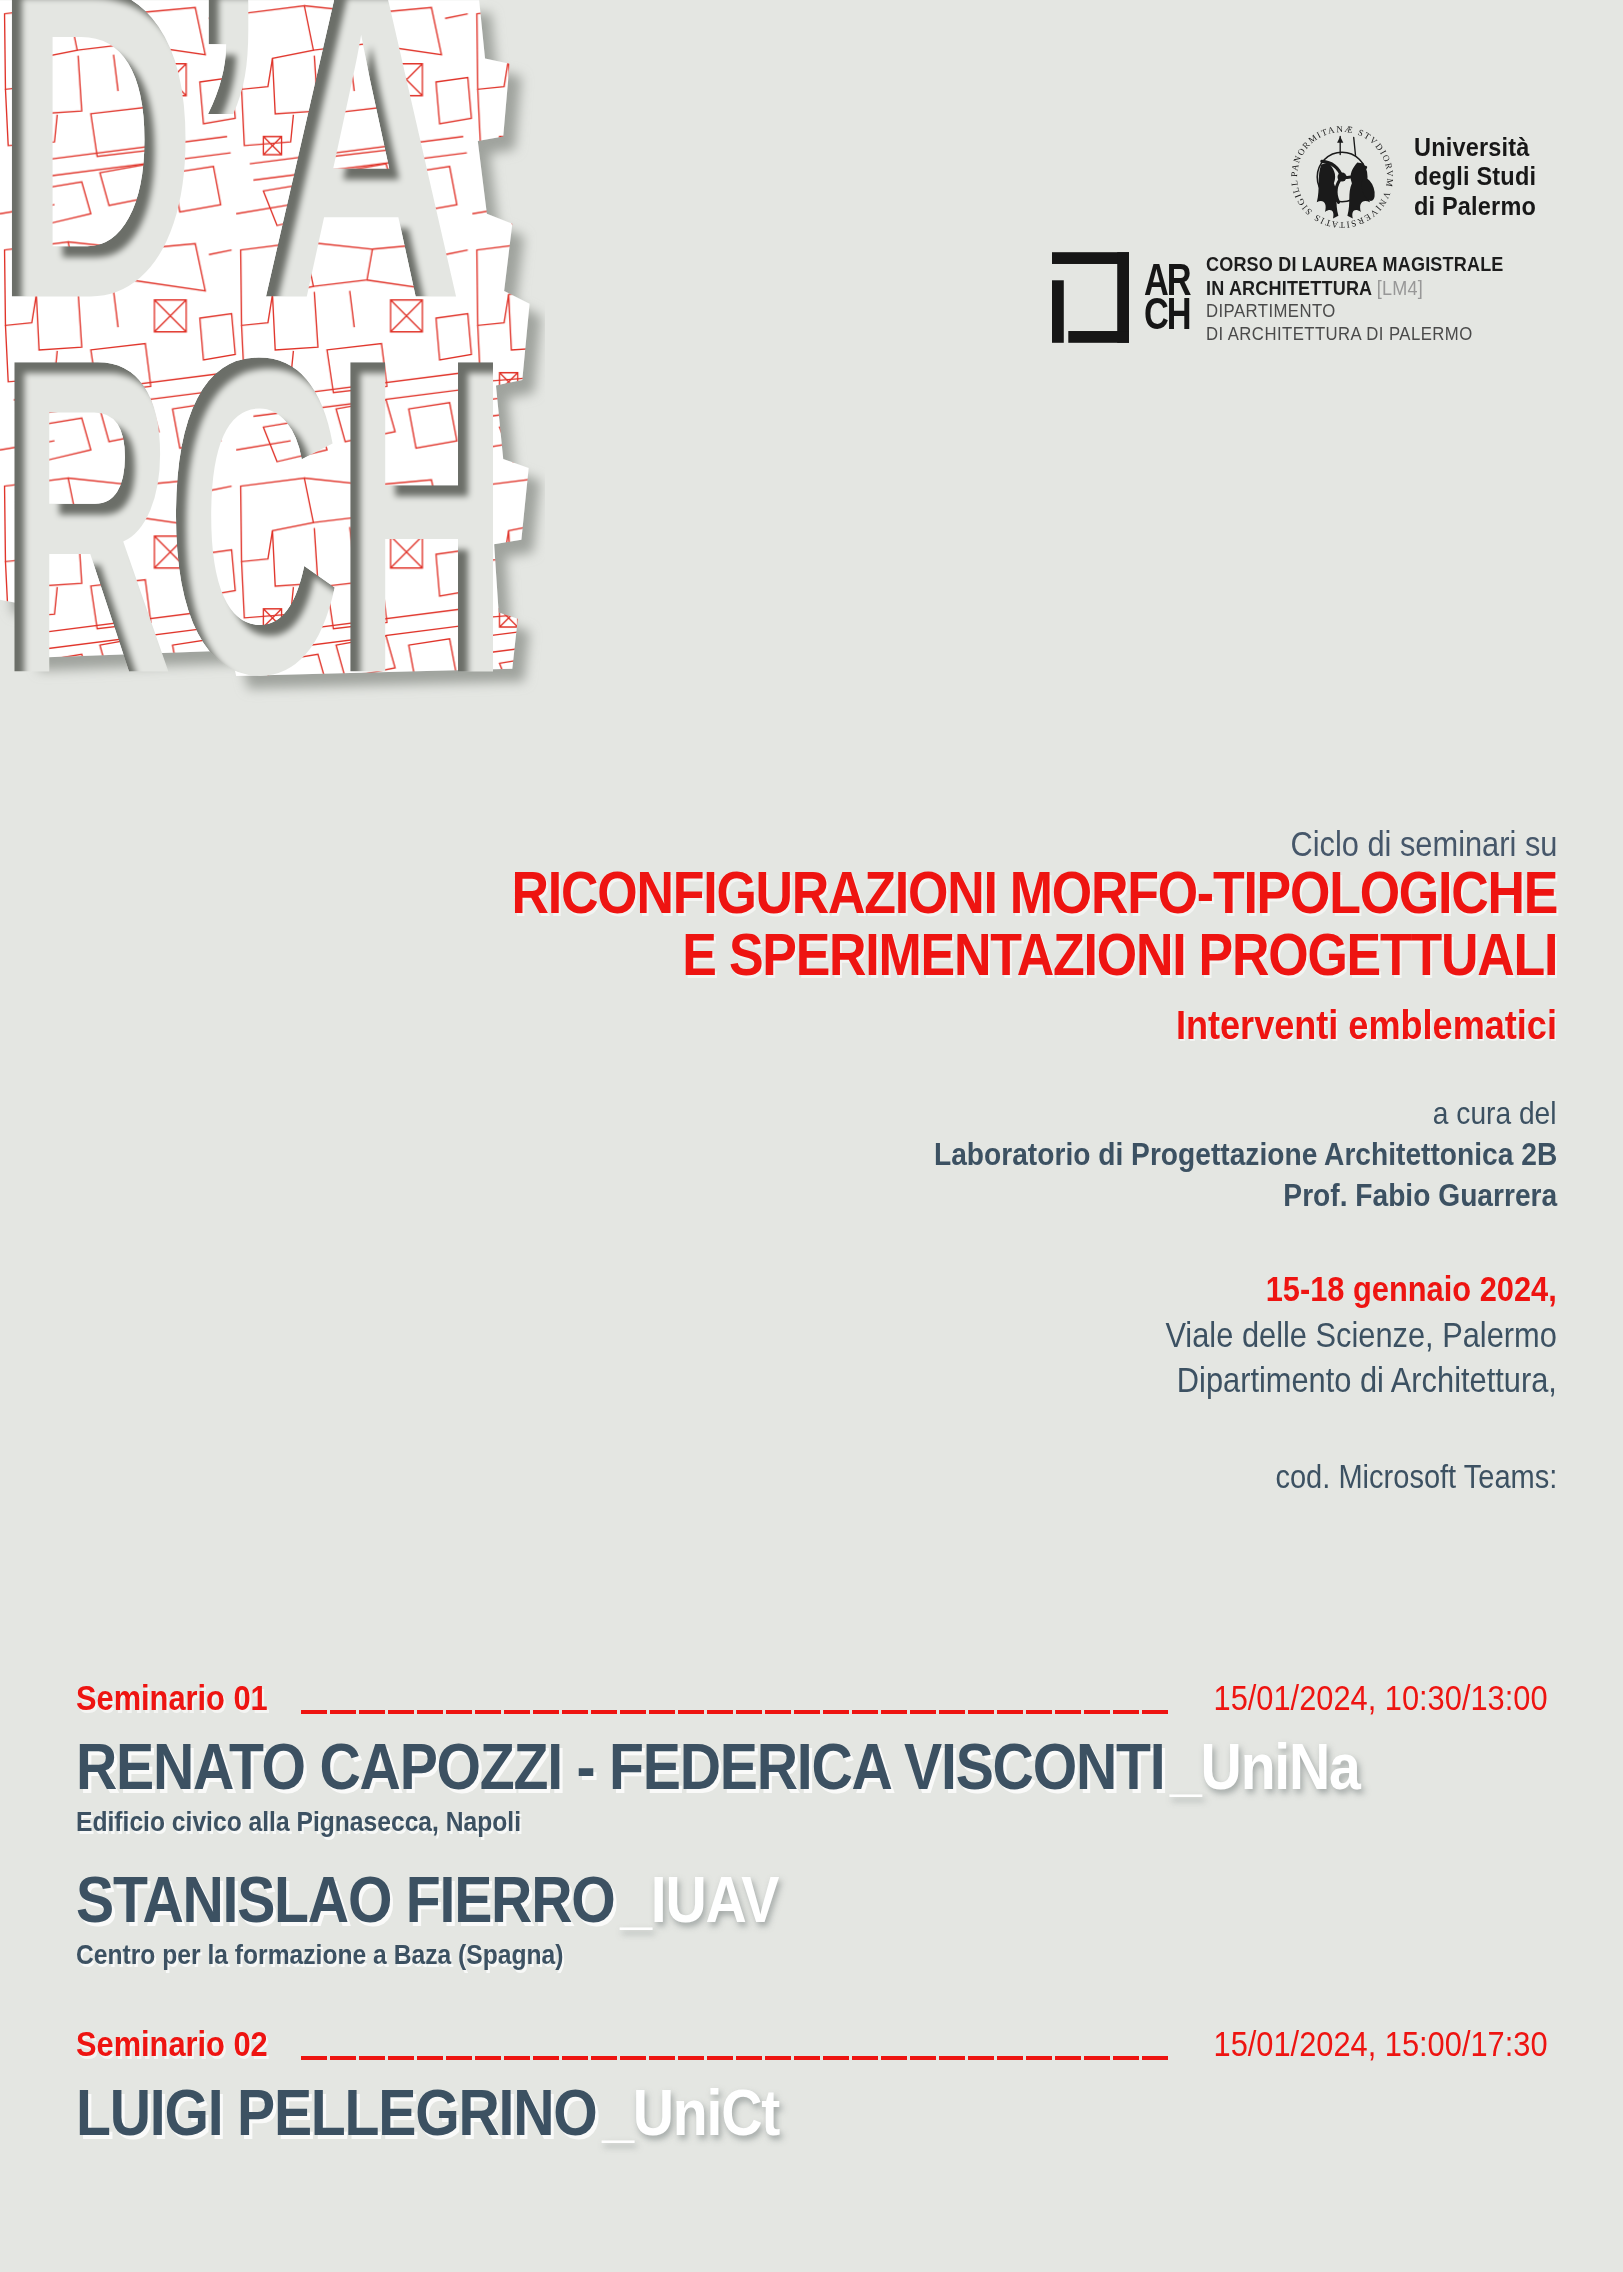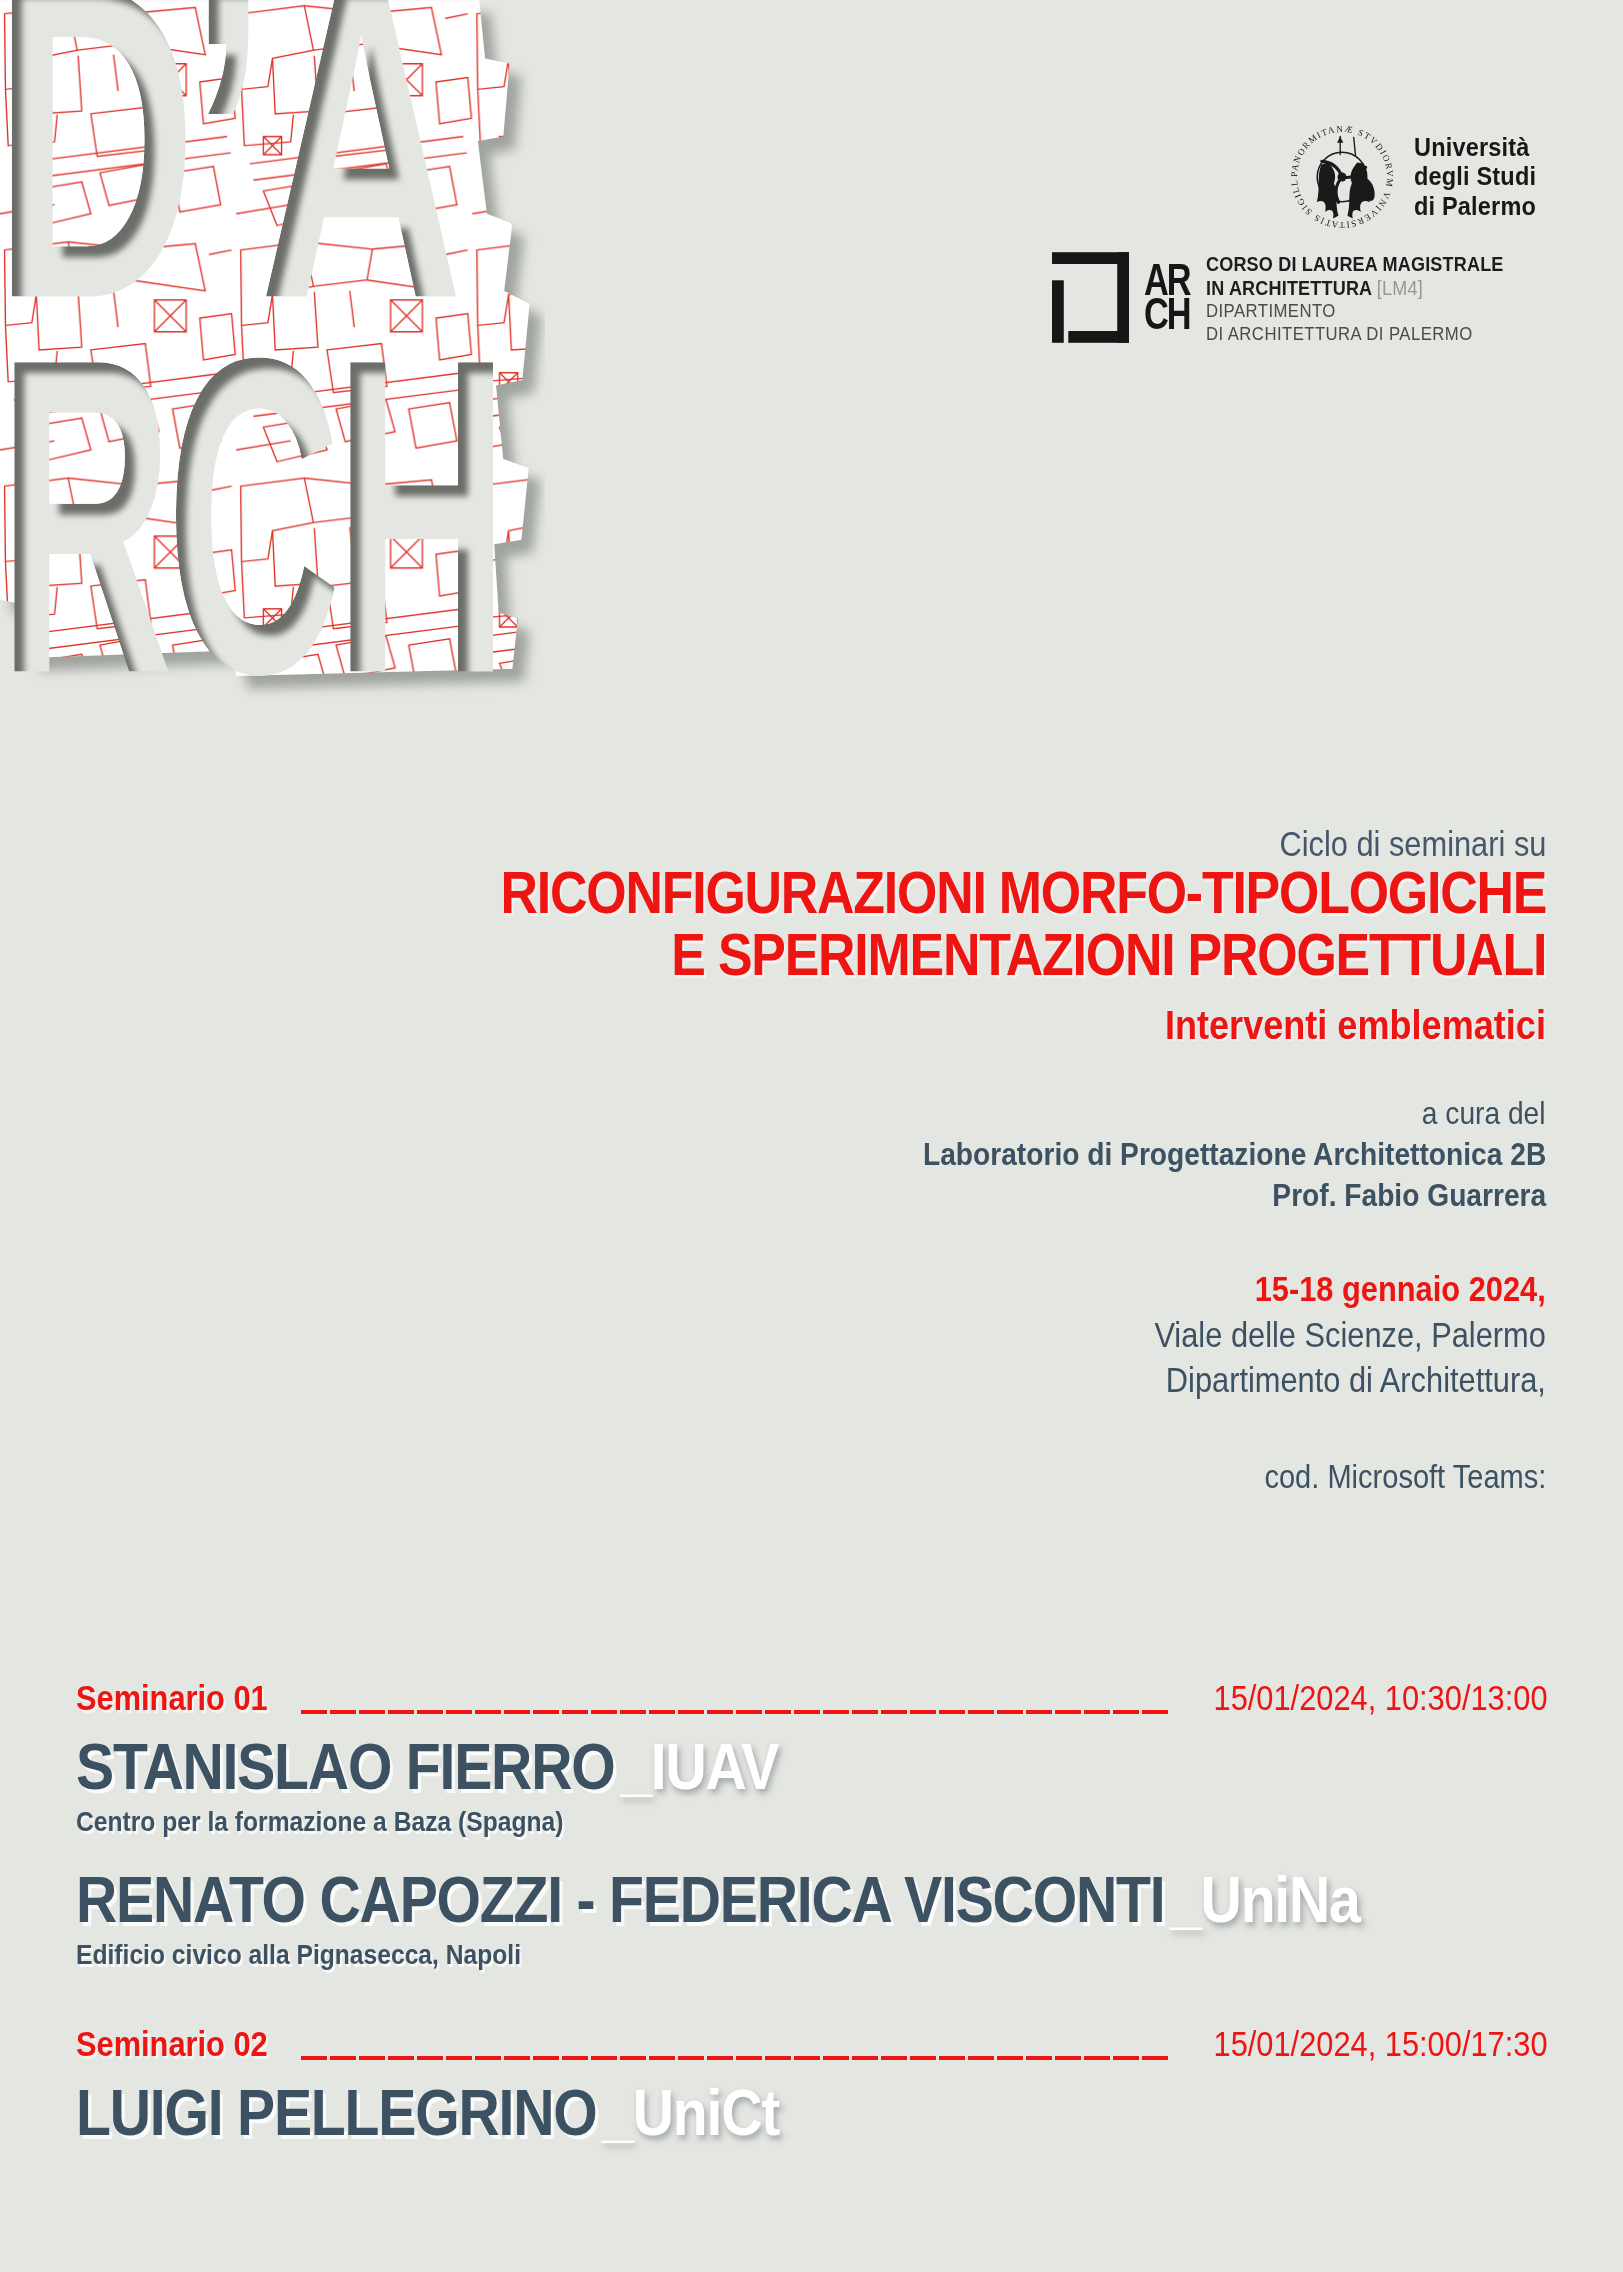--- a/index.html
+++ b/index.html
@@ -32,21 +32,21 @@
   .c-bold{font-weight:700;color:#1d1d1d;font-size:20.5px;line-height:1.18;letter-spacing:0.2px;}
   .c-tag{font-weight:400;color:#979797;}
   .c-light{font-weight:400;color:#4a4a4a;font-size:19px;line-height:1.2;letter-spacing:0.5px;}
   .course-text .cl{transform:scaleX(.88);}
 
   
   .cl{display:inline-block;transform:scaleX(.88);transform-origin:0 50%;}
   .cr{display:inline-block;transform:scaleX(.88);transform-origin:100% 50%;}
 
   
-  .title-block{position:absolute;top:825px;right:78px;width:1227px;text-align:right;color:var(--dark);}
+  .title-block{position:absolute;top:825px;right:67px;width:1227px;text-align:right;color:var(--dark);}
   .kicker{font-size:35px;font-weight:400;color:#46576a;line-height:1.1;}
   .title{font-size:59px;font-weight:700;color:var(--red);line-height:1.0;letter-spacing:-1.4px;
          margin-top:0;text-shadow:2.3px 2.7px 0 rgba(255,255,255,.55);}
   .title + .title{margin-top:3.6px;}
   .subtitle{font-size:41px;font-weight:700;color:var(--red);margin-top:17.3px;
             text-shadow:1.8px 2.3px 0 rgba(255,255,255,.5);}
   .curator{margin-top:44px;font-size:32px;line-height:1.28;}
   .curator .b{font-weight:700;}
   .when{margin-top:50px;font-size:35px;line-height:1.3;}
   .when .date-line{color:var(--red);font-weight:700;}
@@ -214,26 +214,26 @@
 
   <div class="seminars">
 
     <div class="seminar">
       <div class="sem-head">
         <span class="sem-label"><span class="cl">Seminario 01</span></span>
         <div class="sem-line"></div>
         <span class="sem-date"><span class="cr">15/01/2024, 10:30/13:00</span></span>
       </div>
       <div class="talk">
+        <div class="speaker"><span class="cl"><span class="name">RENATO CAPOZZI - FEDERICA VISCONTI</span><span class="affil">_UniNa</span></span></div>
+        <div class="project"><span class="cl">Edificio civico alla Pignasecca, Napoli</span></div>
+      </div>
+      <div class="talk">
         <div class="speaker"><span class="cl"><span class="name">STANISLAO FIERRO</span><span class="affil">_IUAV</span></span></div>
         <div class="project"><span class="cl">Centro per la formazione a Baza (Spagna)</span></div>
-      </div>
-      <div class="talk">
-        <div class="speaker"><span class="cl"><span class="name">RENATO CAPOZZI - FEDERICA VISCONTI</span><span class="affil">_UniNa</span></span></div>
-        <div class="project"><span class="cl">Edificio civico alla Pignasecca, Napoli</span></div>
       </div>
     </div>
 
     <div class="seminar">
       <div class="sem-head">
         <span class="sem-label"><span class="cl">Seminario 02</span></span>
         <div class="sem-line"></div>
         <span class="sem-date"><span class="cr">15/01/2024, 15:00/17:30</span></span>
       </div>
       <div class="talk">

